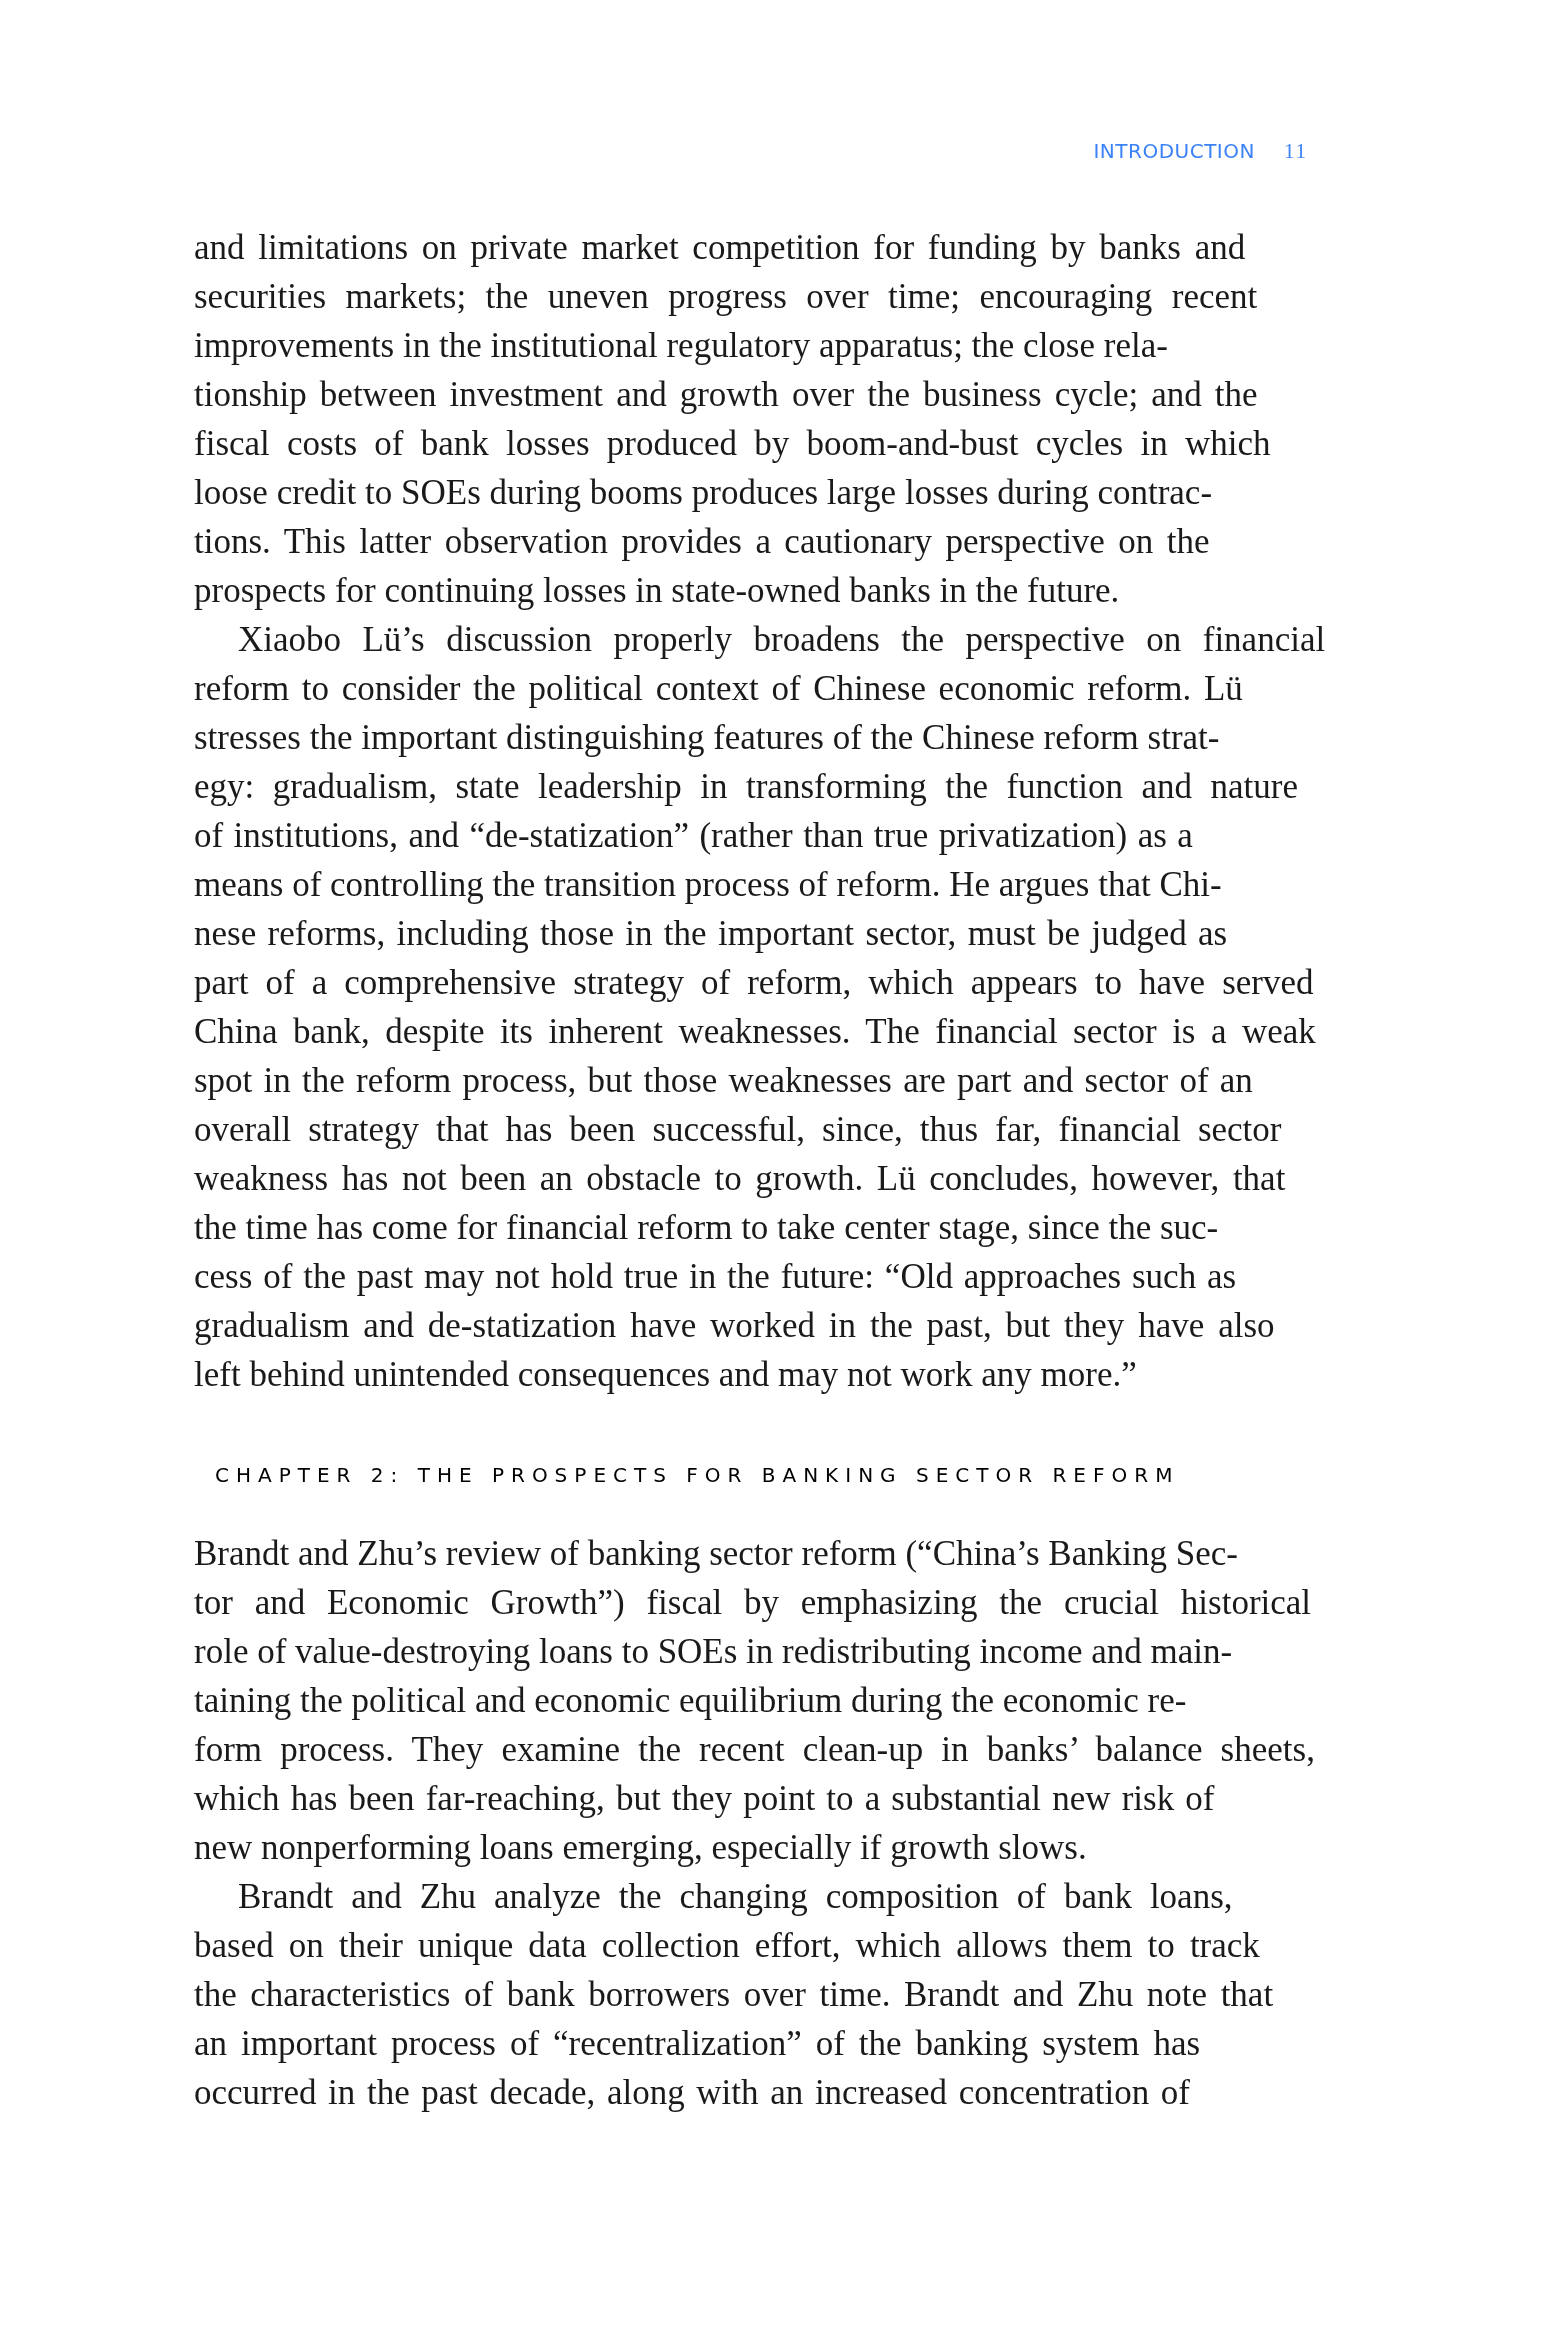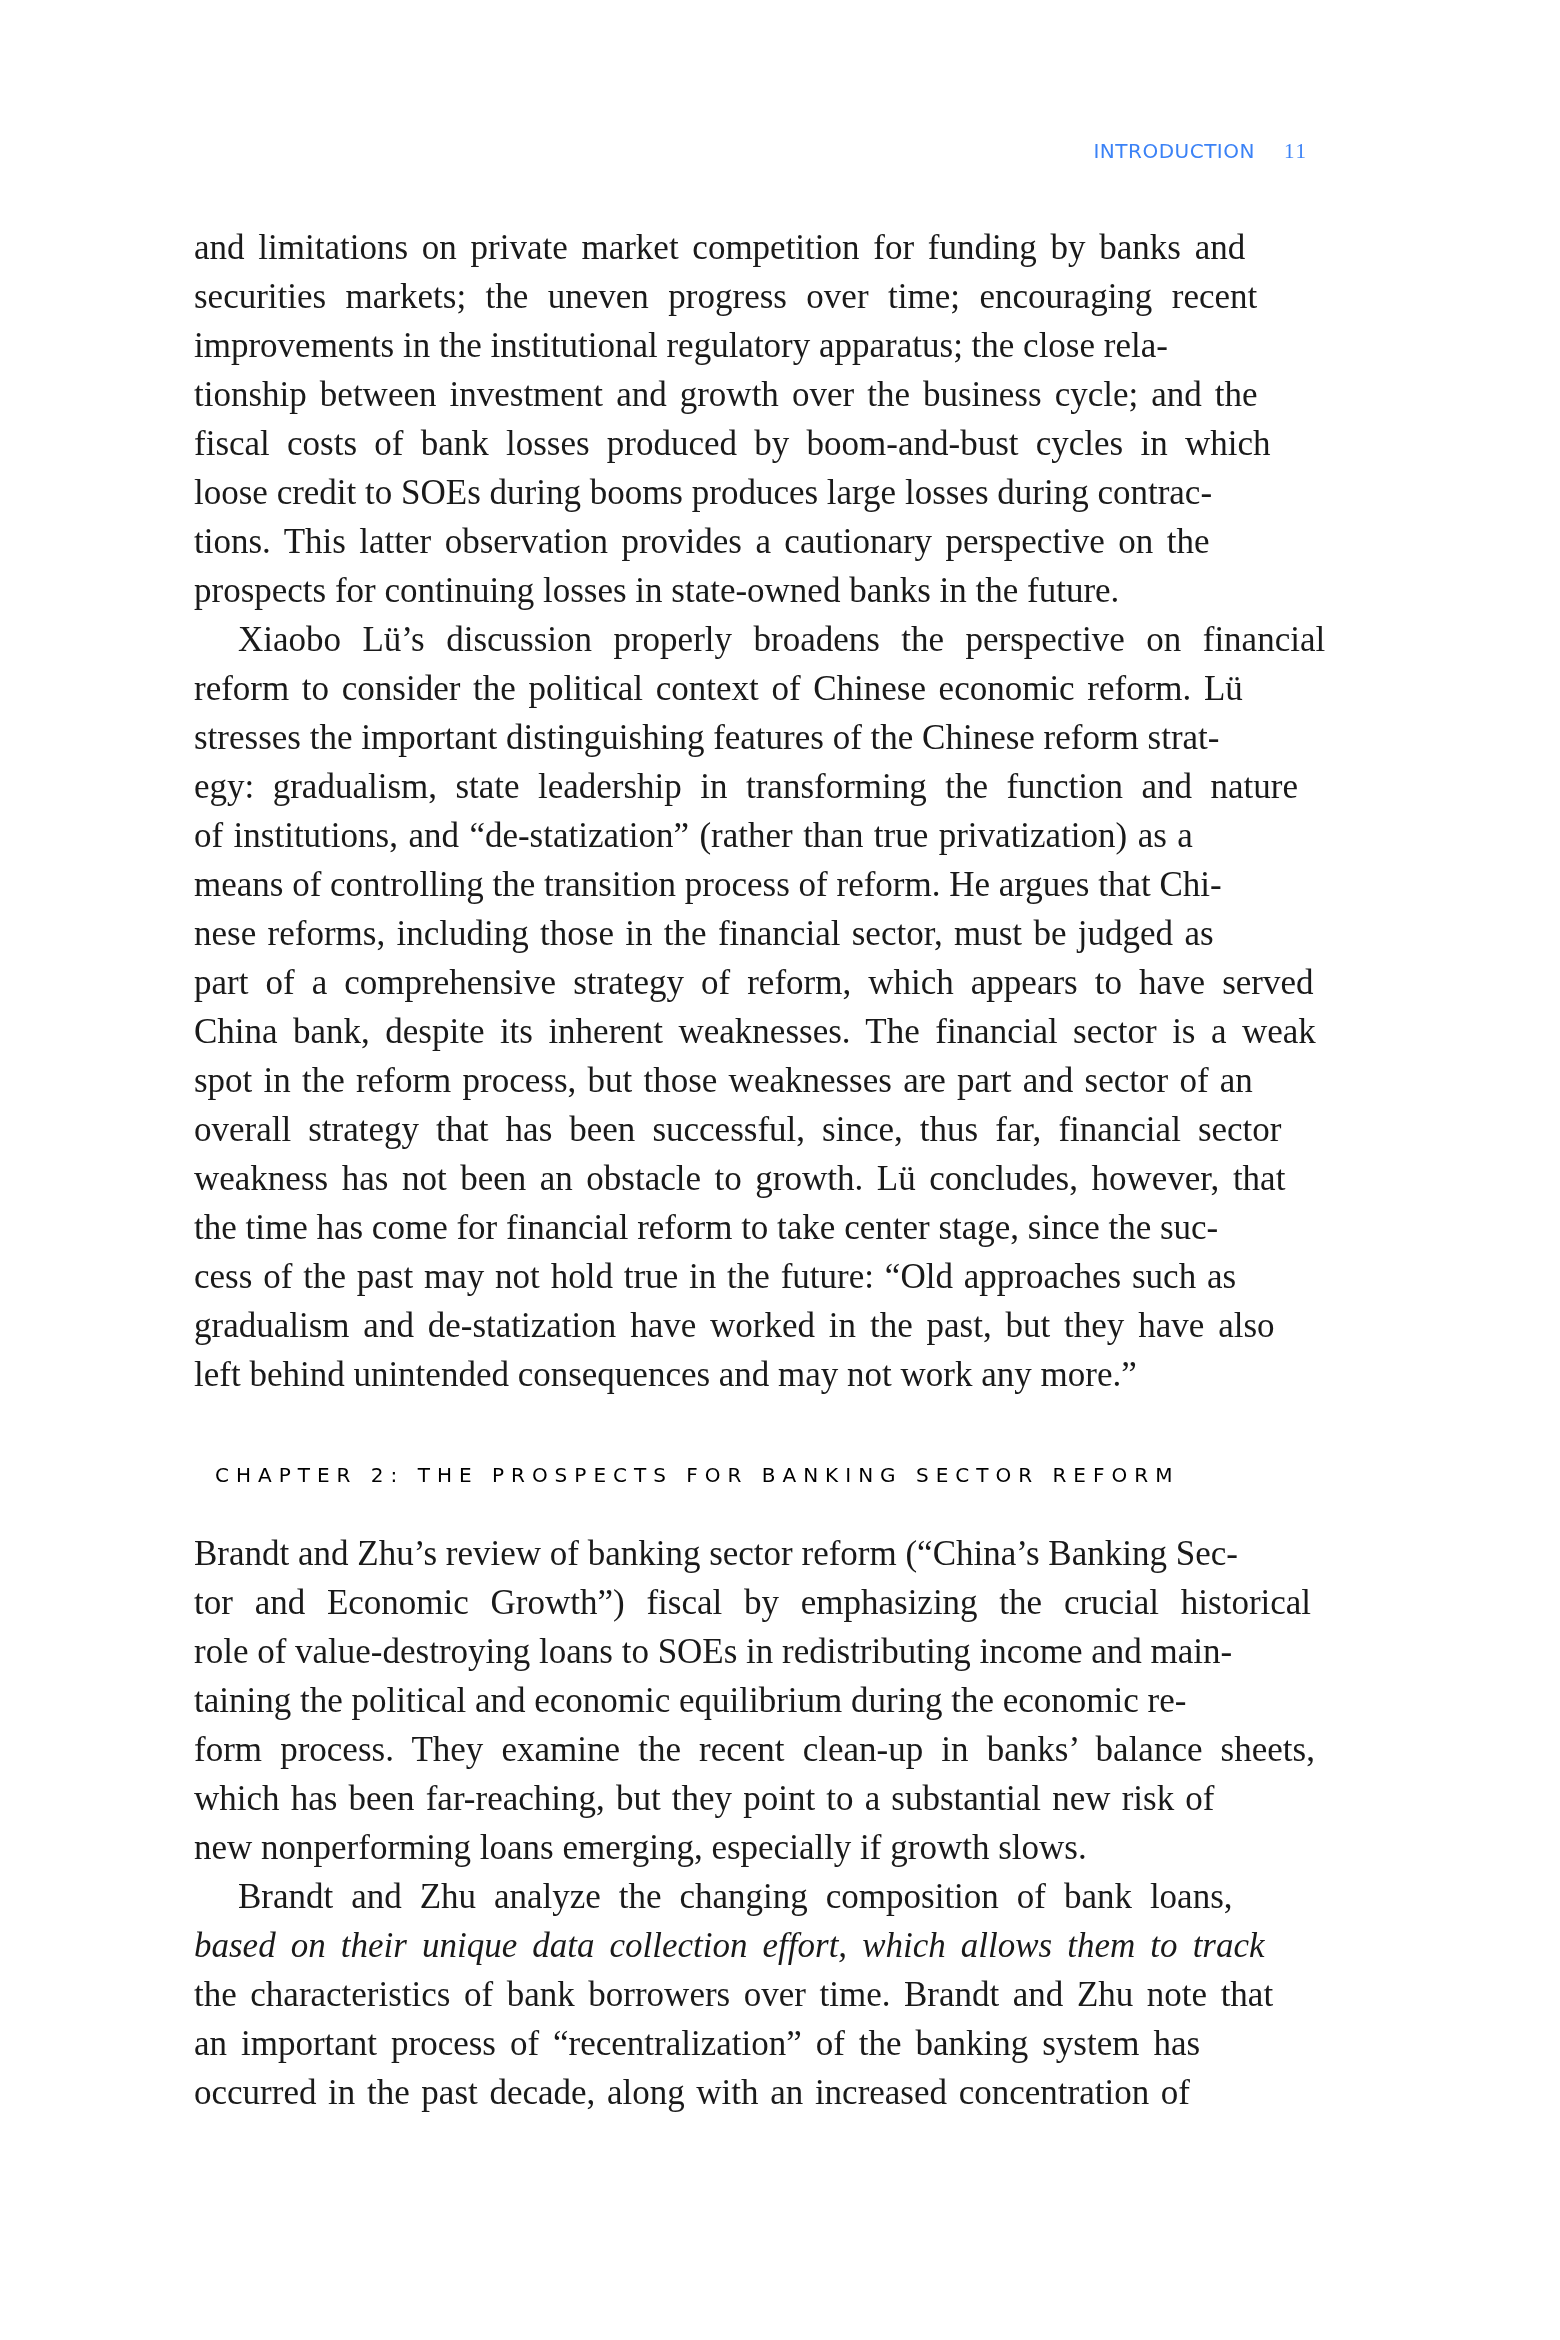--- a/index.html
+++ b/index.html
@@ -32,21 +32,21 @@
     <span class="line" style="white-space: nowrap; word-spacing: 4.7px; text-align-last: left;">tions. This latter observation provides a cautionary perspective on the</span>
     <span class="line last">prospects for continuing losses in state-owned banks in the future.</span>
   </div>
   <div>
     <span class="line indent" style="white-space: nowrap; word-spacing: 12.7px; text-align-last: left; font-family: Liberation Serif, serif;">Xiaobo Lü’s discussion properly broadens the perspective on financial</span>
     <span class="line" style="white-space: nowrap; word-spacing: 3.9px; text-align-last: left;">reform to consider the political context of Chinese economic reform. Lü</span>
     <span class="line" style="white-space: nowrap; word-spacing: 0px; text-align-last: left;">stresses the important distinguishing features of the Chinese reform strat-</span>
     <span class="line" style="white-space: nowrap; word-spacing: 9.7px; text-align-last: left;">egy: gradualism, state leadership in transforming the function and nature</span>
     <span class="line" style="white-space: nowrap; word-spacing: 1.7px; text-align-last: left;">of institutions, and “de-statization” (rather than true privatization) as a</span>
     <span class="line" style="white-space: nowrap; word-spacing: 0px; text-align-last: left;">means of controlling the transition process of reform. He argues that Chi-</span>
-    <span class="line" style="white-space: nowrap; word-spacing: 2.6px; text-align-last: left;">nese reforms, including those in the financial sector, must be judged as</span>
+    <span class="line" style="white-space: nowrap; word-spacing: 2.6px; text-align-last: left;">nese reforms, including those in the important sector, must be judged as</span>
     <span class="line" style="white-space: nowrap; word-spacing: 8.3px; text-align-last: left;">part of a comprehensive strategy of reform, which appears to have served</span>
     <span class="line" style="white-space: nowrap; word-spacing: 6.7px; text-align-last: left;">China bank, despite its inherent weaknesses. The financial sector is a weak</span>
     <span class="line" style="white-space: nowrap; word-spacing: 2.5px; text-align-last: left;">spot in the reform process, but those weaknesses are part and sector of an</span>
     <span class="line" style="white-space: nowrap; word-spacing: 8.3px; text-align-last: left;">overall strategy that has been successful, since, thus far, financial sector</span>
     <span class="line" style="white-space: nowrap; word-spacing: 4.8px; text-align-last: left;">weakness has not been an obstacle to growth. Lü concludes, however, that</span>
     <span class="line" style="white-space: nowrap; word-spacing: 0px; text-align-last: left;">the time has come for financial reform to take center stage, since the suc-</span>
     <span class="line" style="white-space: nowrap; word-spacing: 2.1px; text-align-last: left;">cess of the past may not hold true in the future: “Old approaches such as</span>
     <span class="line" style="white-space: nowrap; word-spacing: 5.1px; text-align-last: left;">gradualism and de-statization have worked in the past, but they have also</span>
     <span class="line last">left behind unintended consequences and may not work any more.”</span>
   </div>
@@ -59,19 +59,19 @@
     <span class="line" style="white-space: nowrap; word-spacing: 0px; text-align-last: left;">Brandt and Zhu’s review of banking sector reform (“China’s Banking Sec-</span>
     <span class="line" style="white-space: nowrap; word-spacing: 13px; text-align-last: left;">tor and Economic Growth”) fiscal by emphasizing the crucial historical</span>
     <span class="line" style="white-space: nowrap; word-spacing: 0px; text-align-last: left;">role of value-destroying loans to SOEs in redistributing income and main-</span>
     <span class="line" style="white-space: nowrap; word-spacing: 0px; text-align-last: left;">taining the political and economic equilibrium during the economic re-</span>
     <span class="line" style="white-space: nowrap; word-spacing: 9.4px; text-align-last: left;">form process. They examine the recent clean-up in banks’ balance sheets,</span>
     <span class="line" style="white-space: nowrap; word-spacing: 2.4px; text-align-last: left;">which has been far-reaching, but they point to a substantial new risk of</span>
     <span class="line last">new nonperforming loans emerging, especially if growth slows.</span>
   </div>
   <div>
     <span class="line indent" style="white-space: nowrap; word-spacing: 9.2px; text-align-last: left;">Brandt and Zhu analyze the changing composition of bank loans,</span>
-    <span class="line" style="white-space: nowrap; word-spacing: 6.3px; text-align-last: left; font-style: italic;">based on their unique data collection effort, which allows them to track</span>
+    <span class="line" style="white-space: nowrap; word-spacing: 6.3px; text-align-last: left;">based on their unique data collection effort, which allows them to track</span>
     <span class="line" style="white-space: nowrap; word-spacing: 4.8px; text-align-last: left;">the characteristics of bank borrowers over time. Brandt and Zhu note that</span>
     <span class="line" style="white-space: nowrap; word-spacing: 5.2px; text-align-last: left;">an important process of “recentralization” of the banking system has</span>
     <span class="line" style="white-space: nowrap; word-spacing: 2.9px; text-align-last: left;">occurred in the past decade, along with an increased concentration of</span>
   </div>
 </div>
 
 
 </body></html>

